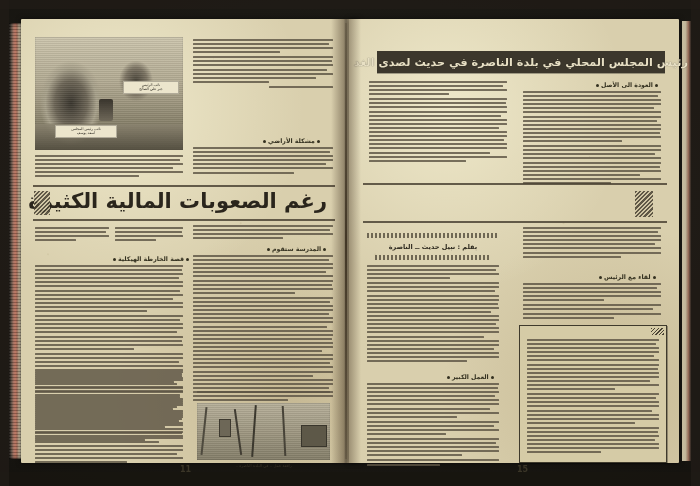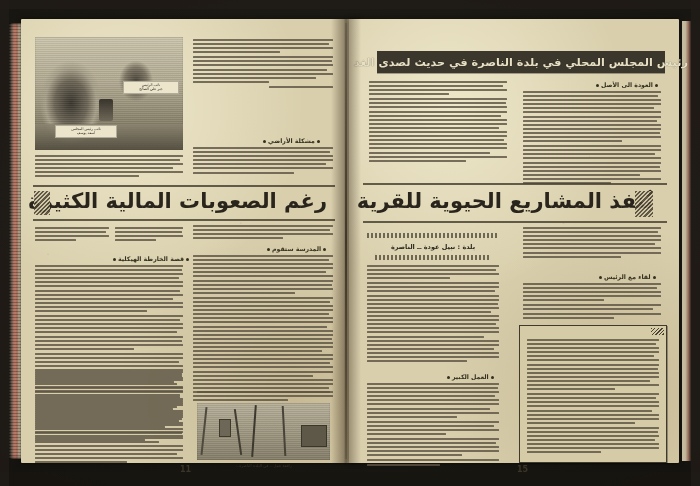--- a/index.html
+++ b/index.html
@@ -428,30 +428,27 @@
           <div class="line" style="width:100%"></div>
             <div class="line" style="width:99%"></div>
           <div class="line" style="width:100%"></div>
             <div class="line" style="width:85%"></div>
           <div class="line" style="width:100%"></div>
             <div class="line" style="width:64%"></div>
         </div>
       </div>
 
       <div class="rule" style="left:14px;top:164px;width:304px;height:2px;"></div>
-      <div class="headline hl-big ar" style="left:36px;top:170px;width:268px;text-align:center;">
-        <span>تُنفذ المشاريع الحيوية للقرية</span>
-      </div>
       <div class="rule" style="left:286px;top:172px;width:18px;height:26px;
                   background:repeating-linear-gradient(135deg,#4a4334 0 1.5px,#cfc4a2 1.5px 3px);"></div>
       <div class="rule" style="left:14px;top:202px;width:304px;height:2px;"></div>
 
       <div class="orn" style="left:18px;top:214px;width:132px;"></div>
       <div class="byline ar" style="left:18px;top:224px;width:132px;text-align:center;">
-        <span>بلدة : نبيل عودة ــ الناصرة</span>
+        <span>بقلم : نبيل حديث ــ الناصرة</span>
       </div>
       <div class="orn" style="left:26px;top:236px;width:116px;"></div>
 
       <div class="txt" style="left:18px;top:246px;width:132px;">
         <div class="para">
           <div class="line" style="width:100%"></div>
             <div class="line" style="width:98%"></div>
           <div class="line" style="width:100%"></div>
             <div class="line" style="width:63%"></div>
         </div>

